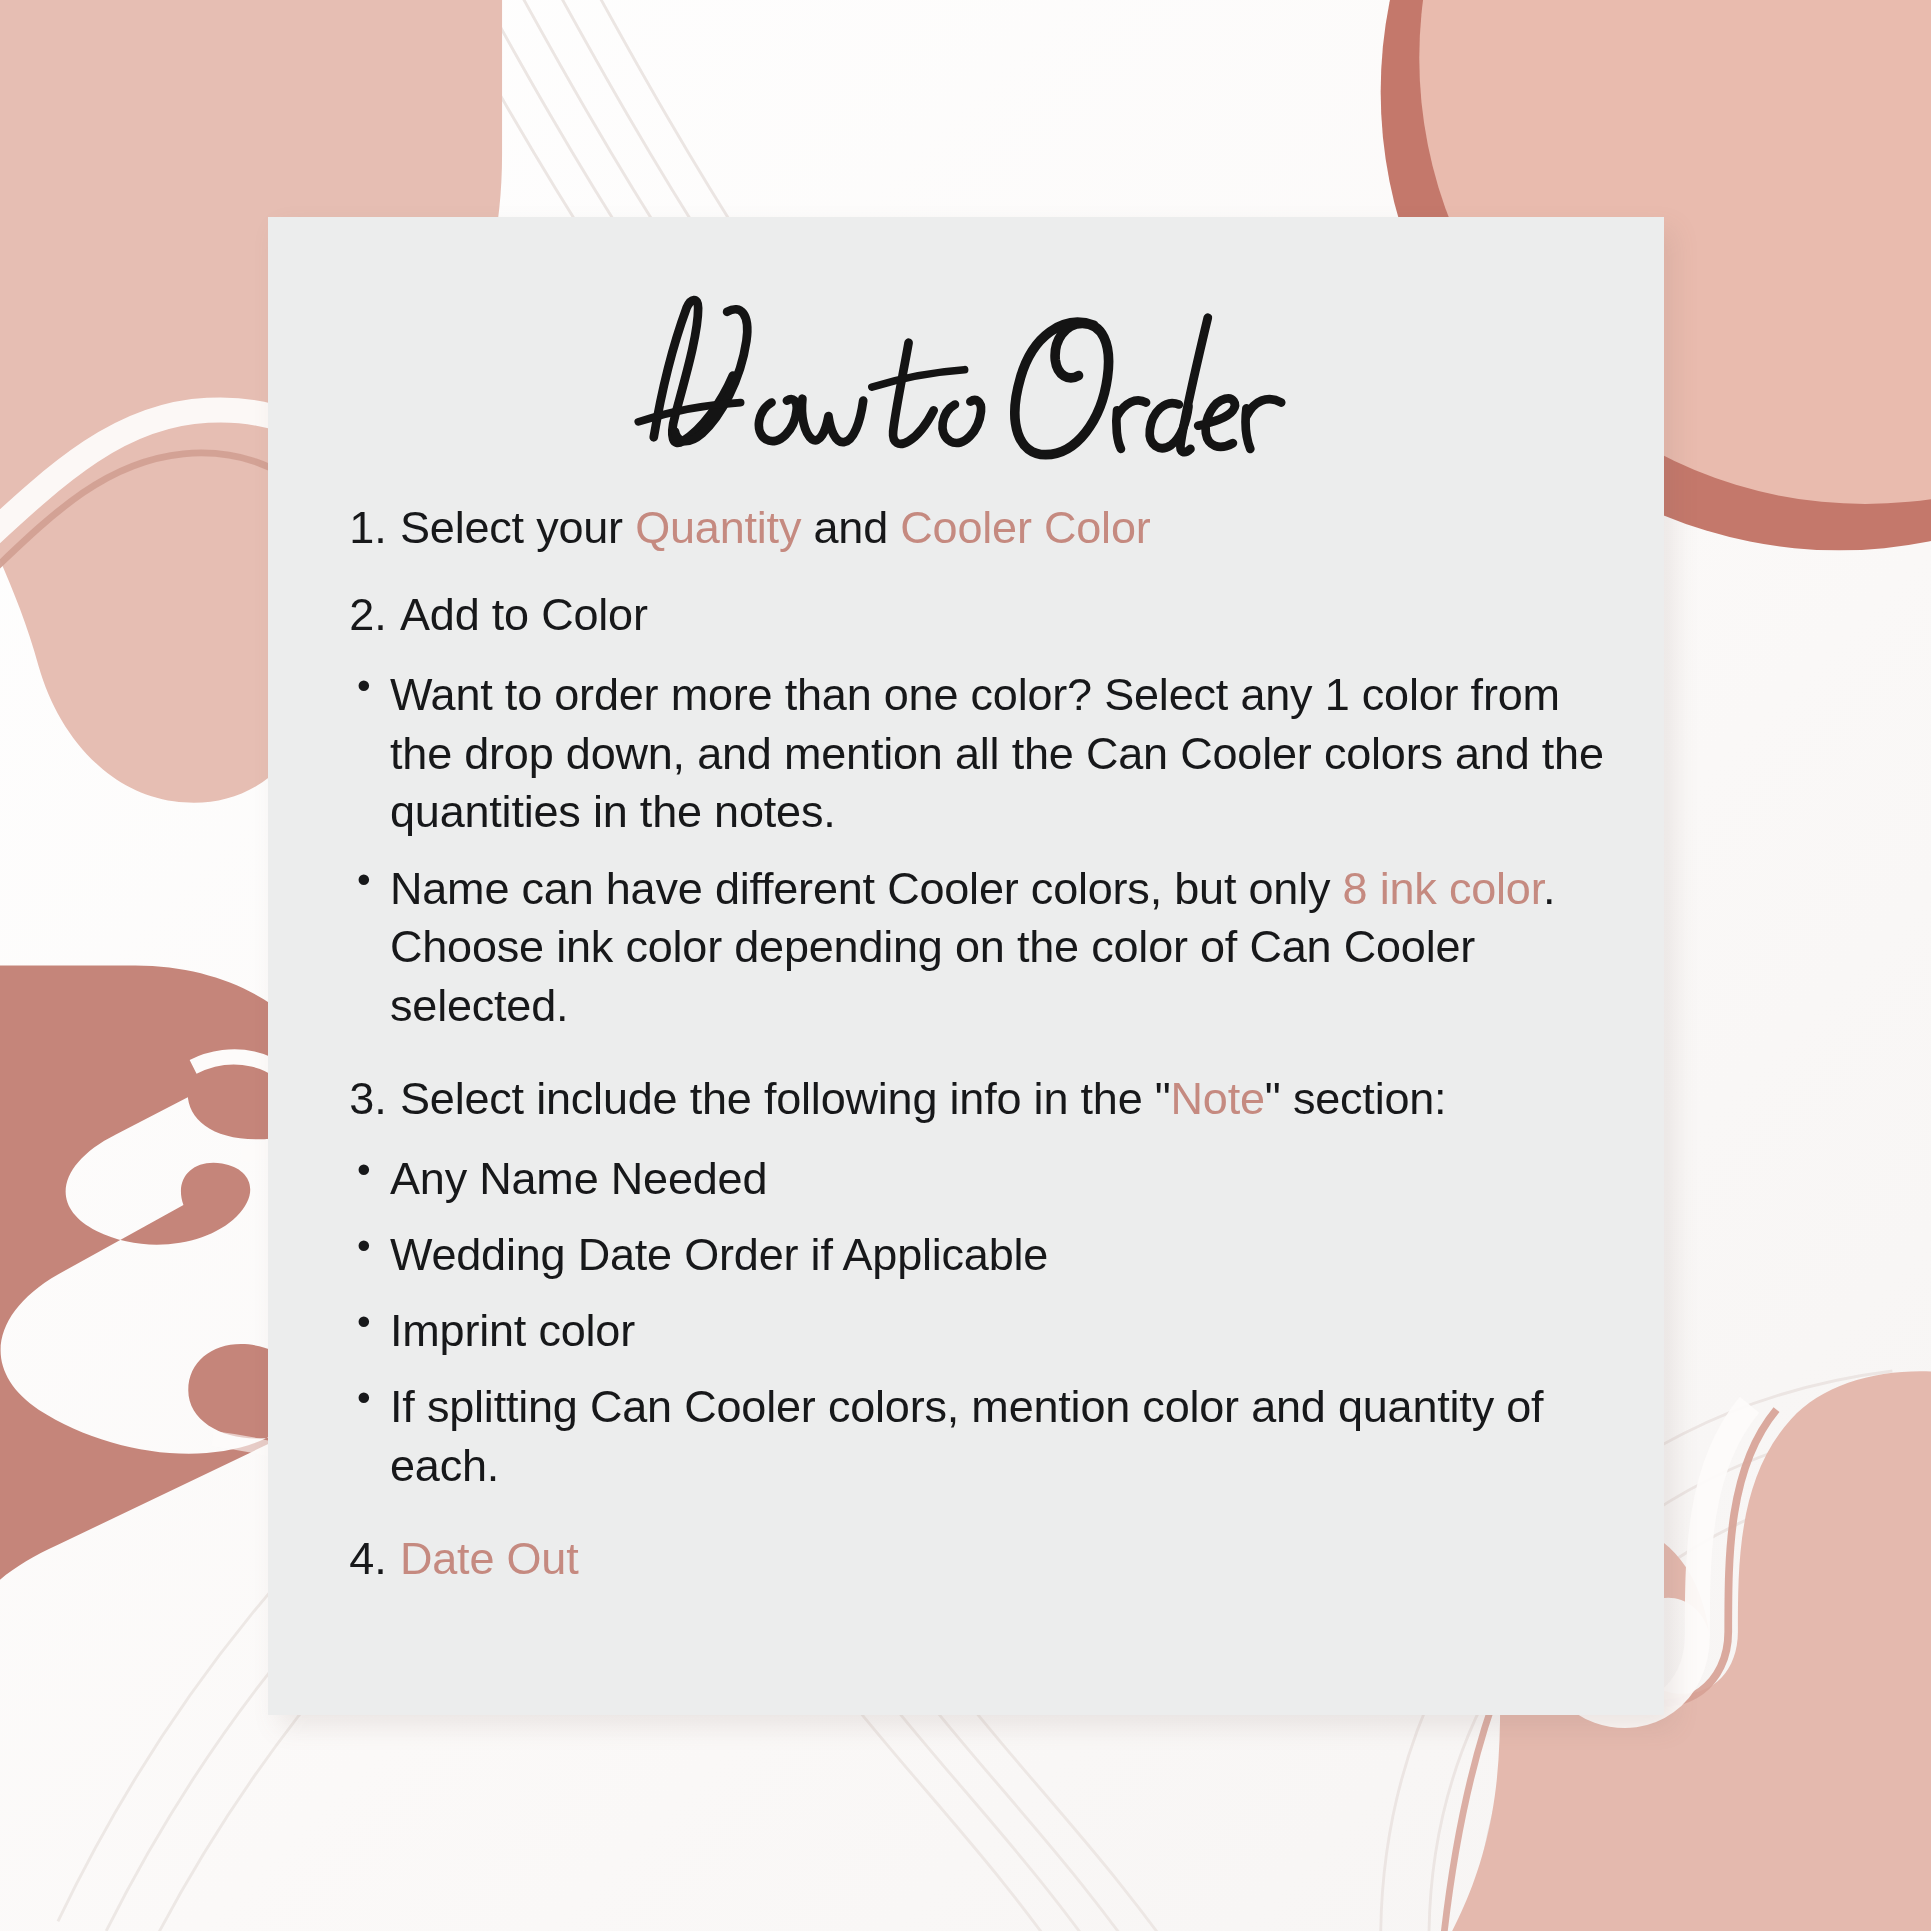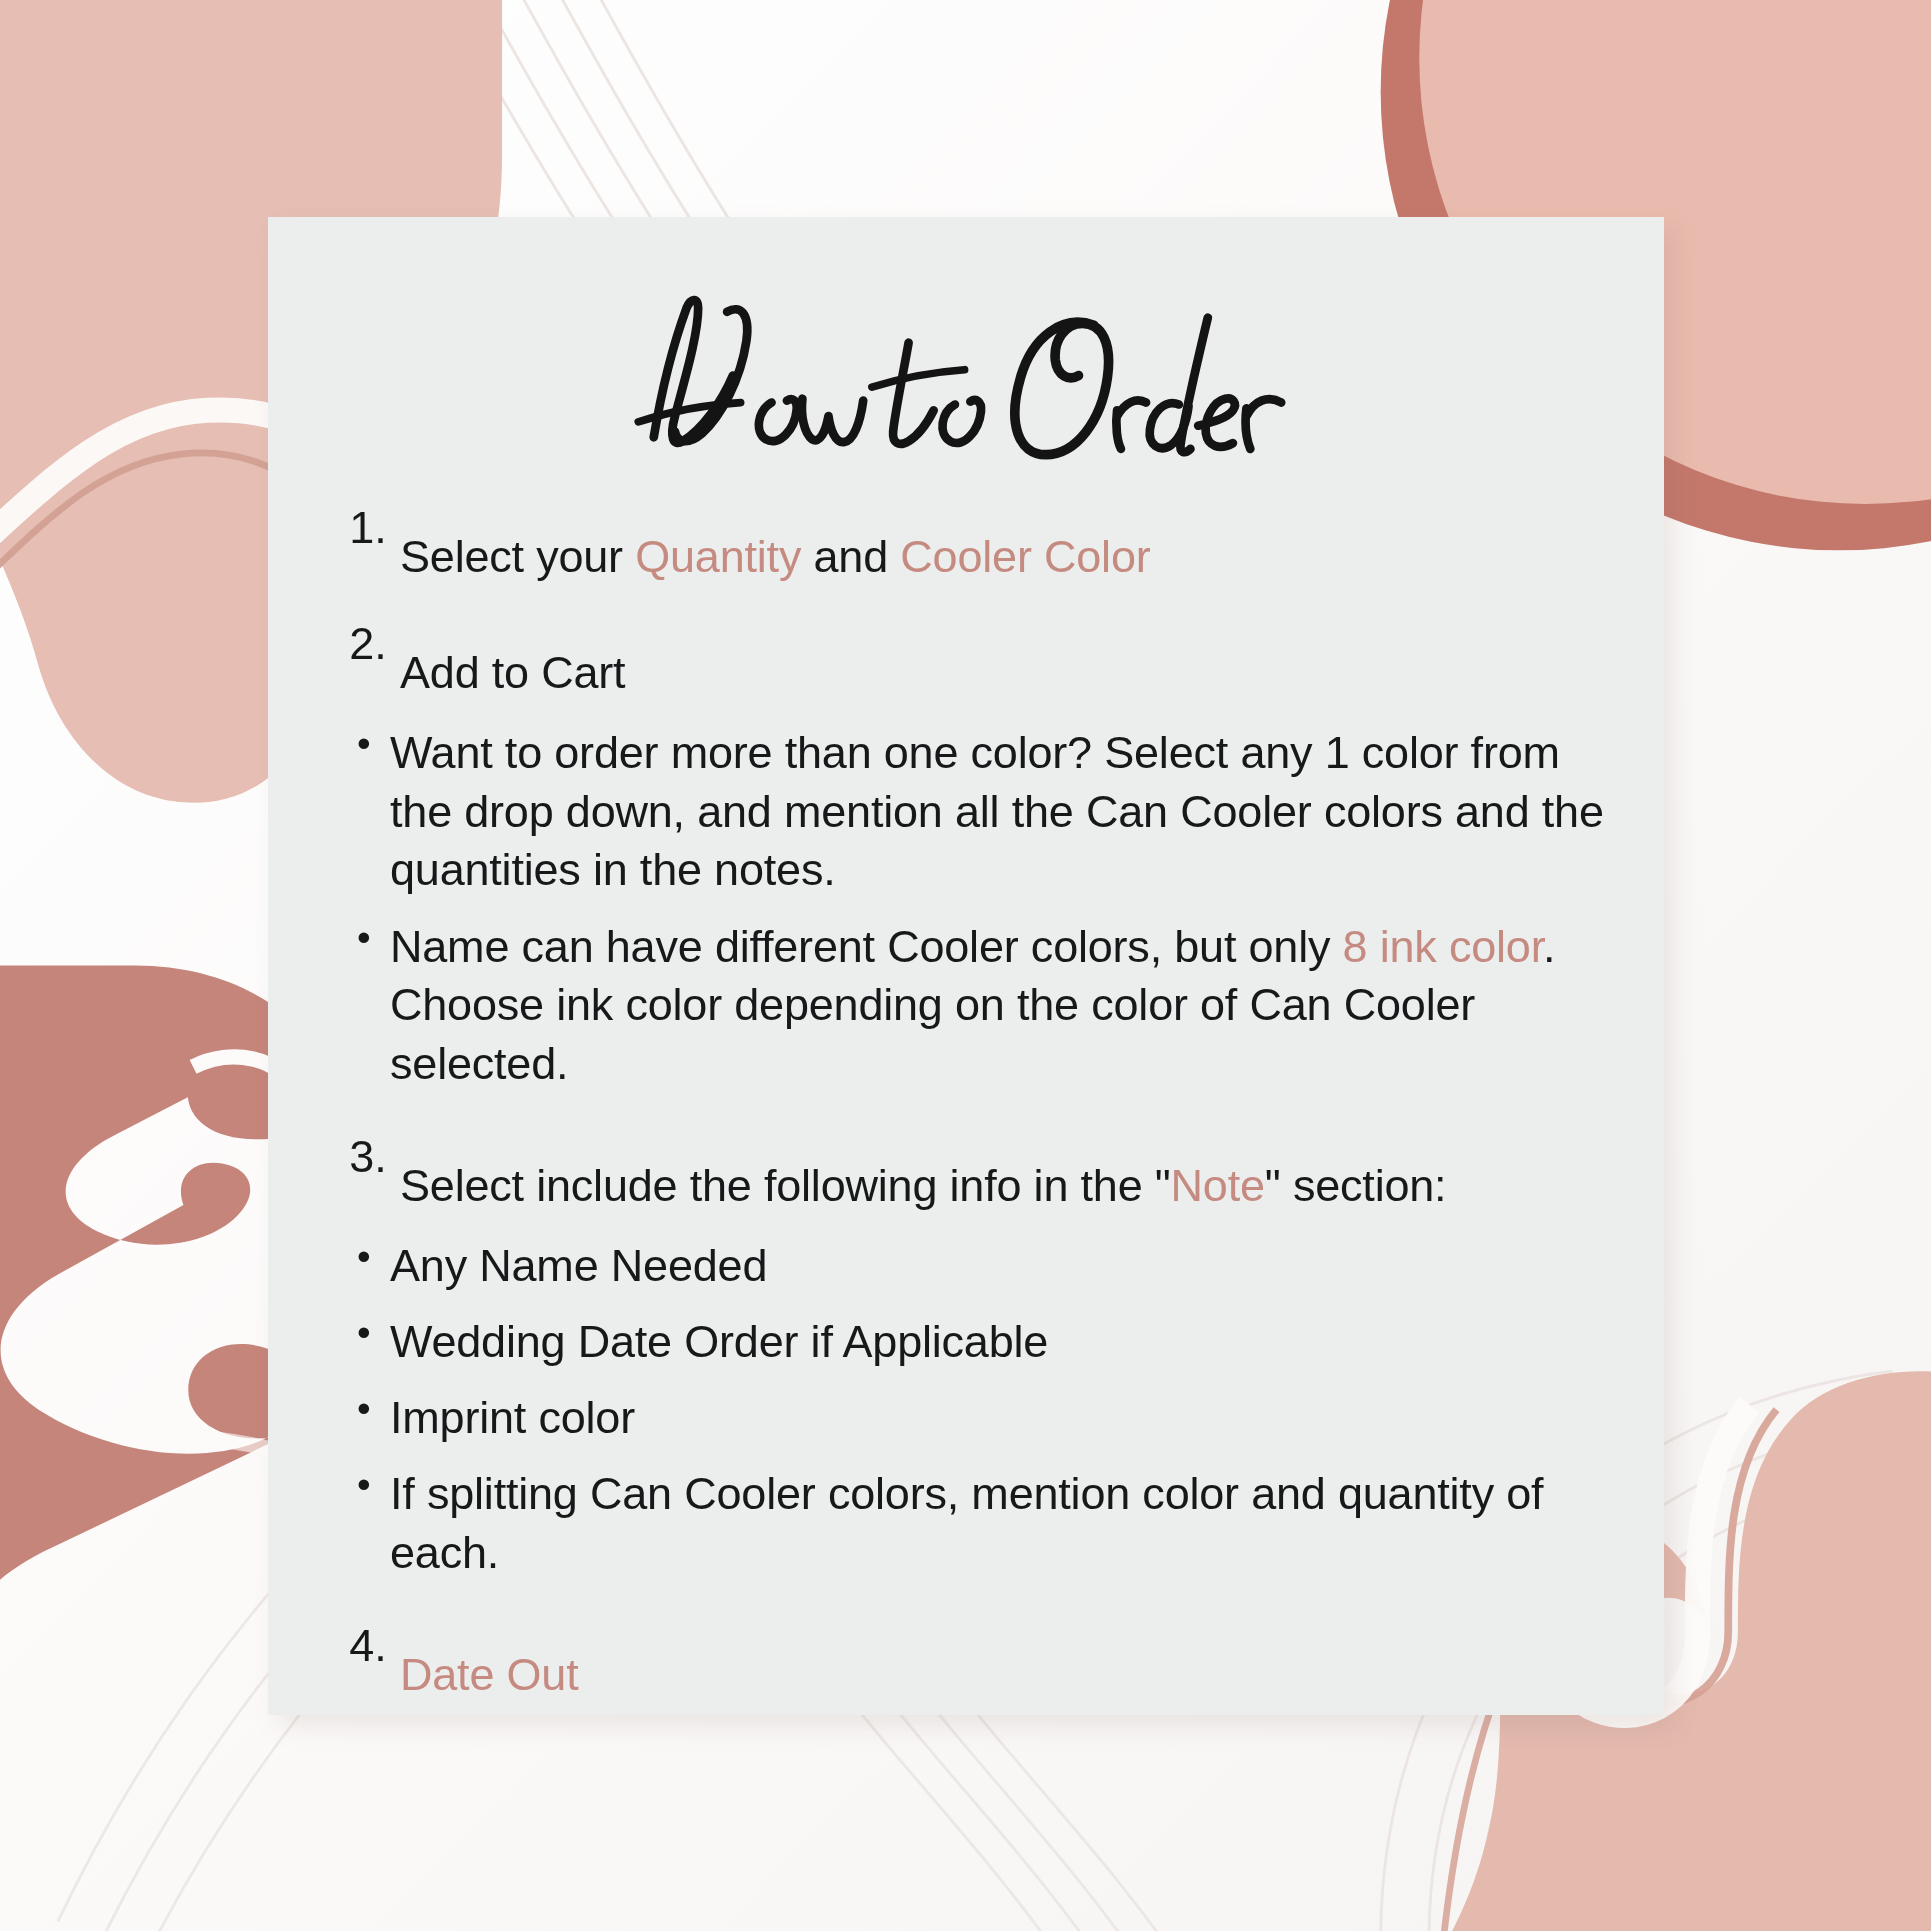--- a/index.html
+++ b/index.html
@@ -75,21 +75,21 @@
     align-items: flex-start;
     margin-bottom: 13.5px;
   }
   .num-item .marker {
     flex: 0 0 auto;
     width: 64px;
     text-align: right;
     padding-right: 13.5px;
     box-sizing: border-box;
   }
-  .num-item .body { flex: 1 1 auto; margin-top: 29px; }
+  .num-item .body { flex: 1 1 auto; }
 
   .bullet-item {
     display: flex;
     align-items: flex-start;
     margin-bottom: 9.7px;
     padding-left: 21px;
   }
   .bullet-item .dot {
     flex: 0 0 auto;
     width: 33px;
@@ -238,21 +238,21 @@
     </div>
 
     <div id="list">
         <div class="num-item">
           <span class="marker">1.</span>
           <span class="body"><span>Select your </span><span class="accent">Quantity</span><span> and </span><span class="accent">Cooler Color</span></span>
         </div>
         <div class="spacer-sm"></div>
         <div class="num-item">
           <span class="marker">2.</span>
-          <span class="body"><span>Add to Cart</span></span>
+          <span class="body"><span>Add to Color</span></span>
         </div>
         <div class="bullet-item">
           <span class="dot">•</span>
           <span class="body"><span>Want to order more than one color? Select any 1 color from the drop down, and mention all the Can Cooler colors and the quantities in the notes.</span></span>
         </div>
         <div class="bullet-item">
           <span class="dot">•</span>
           <span class="body"><span>Name can have different Cooler colors, but only </span><span class="accent">8 ink color</span><span>. Choose ink color depending on the color of Can Cooler selected.</span></span>
         </div>
         <div class="spacer-md"></div>

